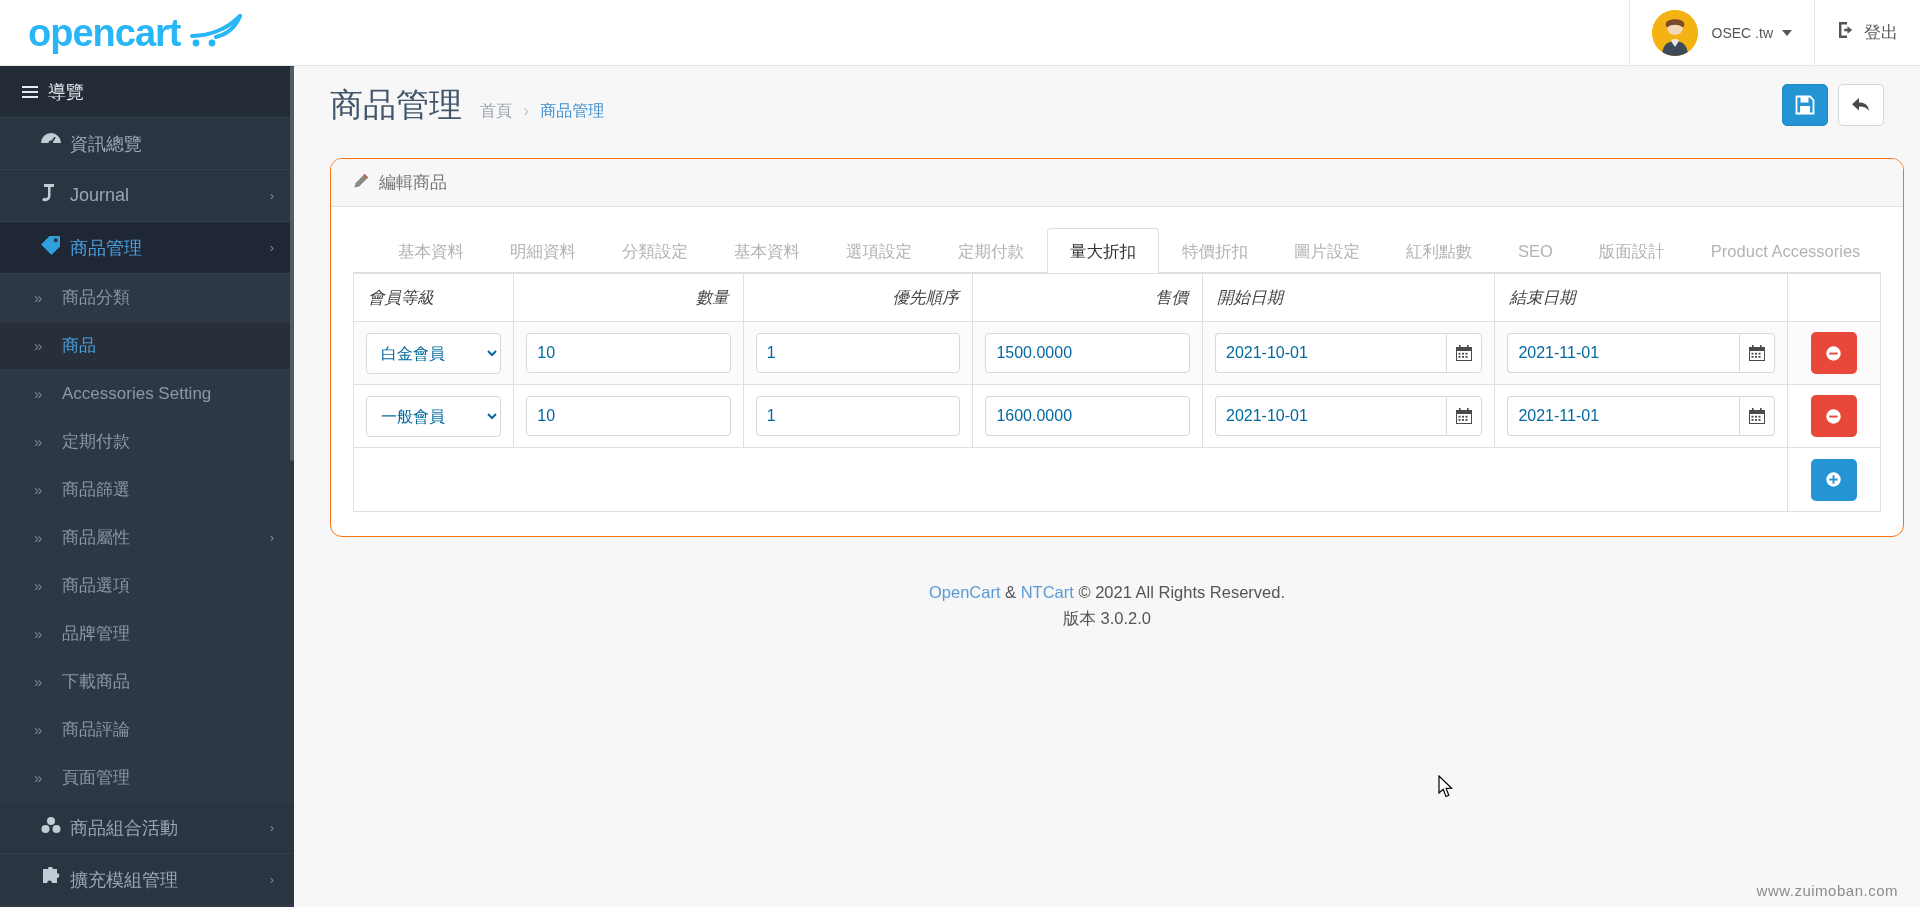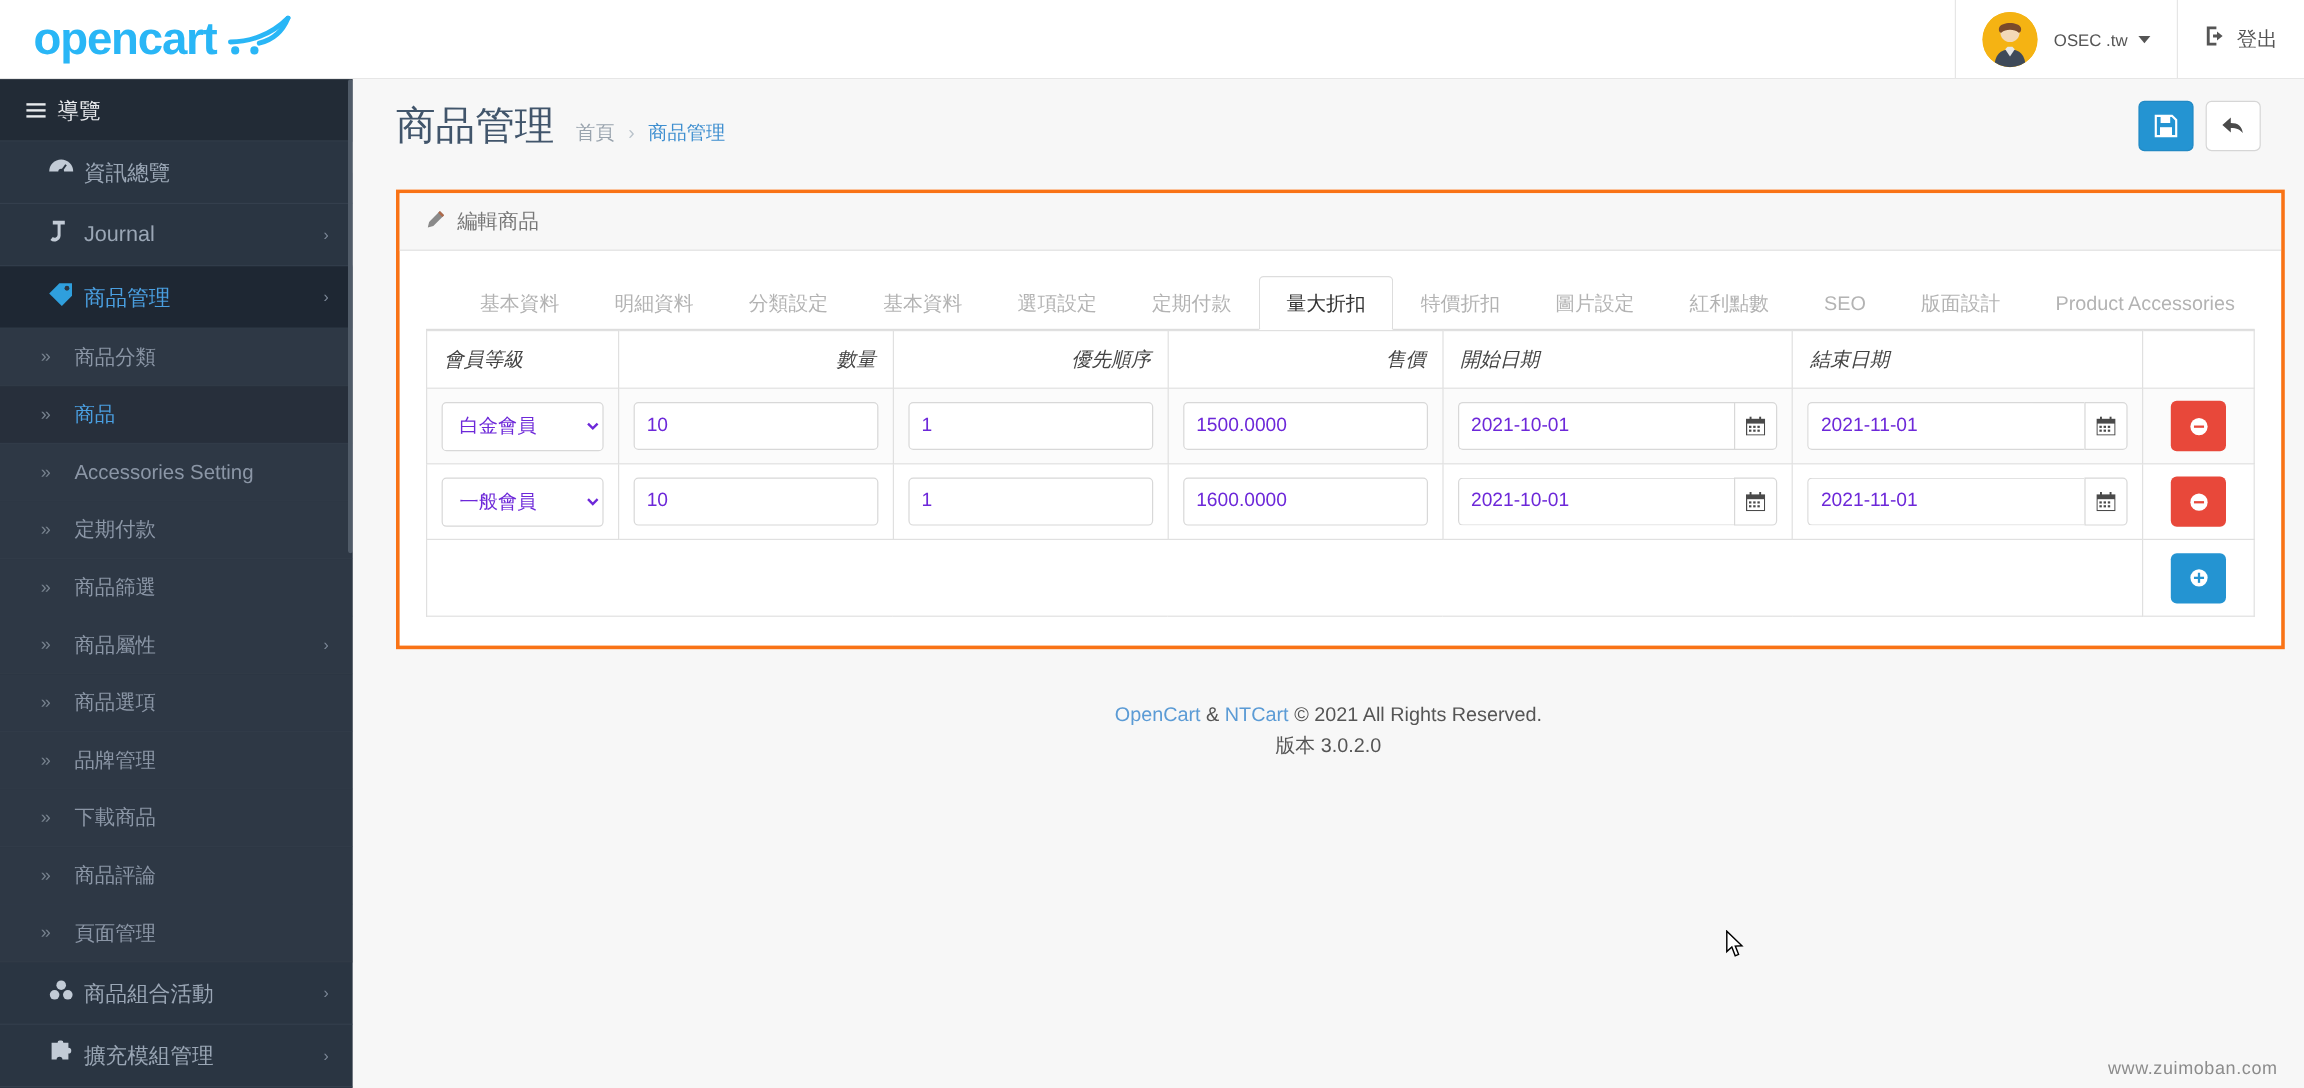--- a/index.html
+++ b/index.html
@@ -100,21 +100,21 @@
     width: 46px; height: 42px; border-radius: 5px;
     display: flex; align-items: center; justify-content: center;
     cursor: pointer; font-size: 20px;
   }
   #save-button { background: #2494d2; color: #fff; border: 1px solid #2189c4; }
   #back-button { background: #fff; color: #555; border: 1px solid #d6d6d6; }
 
   
   #panel {
     margin: 14px 16px 0 36px; background: #fff;
-    border: 3px solid #f97316; border-radius: 0; overflow: hidden;
+    border: 1px solid #f97316; border-radius: 12px; overflow: hidden;
   }
   #panel-head {
     height: 48px; background: #f7f7f7; border-bottom: 1px solid #e2e2e2;
     display: flex; align-items: center; padding-left: 22px;
     color: #777; font-size: 17px;
   }
   #panel-head .pencil { margin-right: 10px; color: #8a8a8a; font-size: 15px; }
   #panel-body { padding: 20px 22px 24px 22px; }
 
   
@@ -141,21 +141,21 @@
   }
   #discount-table td {
     border: 1px solid #e0e0e0; padding: 10px 12px; background: #fff;
     vertical-align: middle;
   }
   #discount-table tbody tr:nth-child(odd) td { background: #fbfbfb; }
   .th-left { text-align: left; }
   .th-right { text-align: right; }
   select.inp, input.inp {
     width: 100%; height: 40px; padding: 6px 10px; font-size: 16px;
-    color: #6d28d9; border: 1px solid #d8d8d8; border-radius: 4px;
+    color: #0369a1; border: 1px solid #d8d8d8; border-radius: 4px;
     background: #fff; font-family: "Liberation Sans", sans-serif; outline: none;
   }
   select.inp { height: 41px; padding-right: 26px; }
   .date-group { display: flex; }
   .date-group input.inp {
     border-radius: 4px 0 0 4px; border-right: none;
   }
   .date-btn {
     width: 42px; height: 40px; border: 1px solid #d8d8d8; border-radius: 0 4px 4px 0;
     background: #fff; display: flex; align-items: center; justify-content: center;

